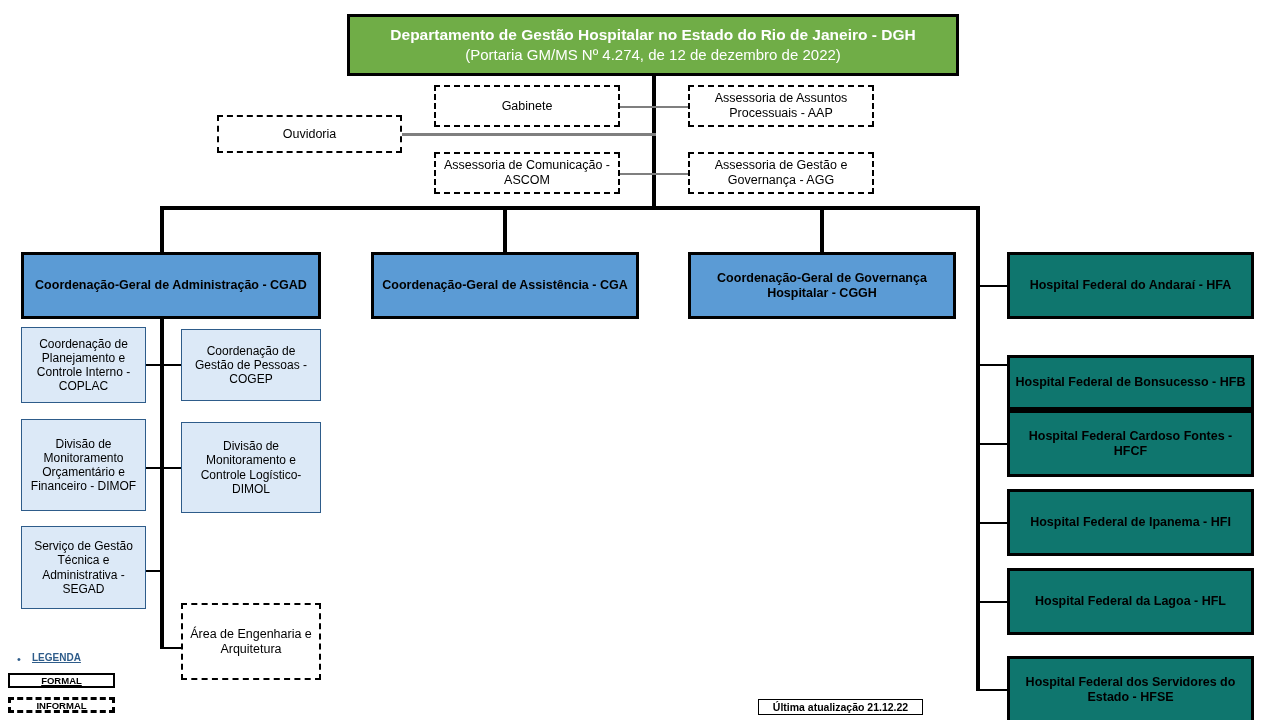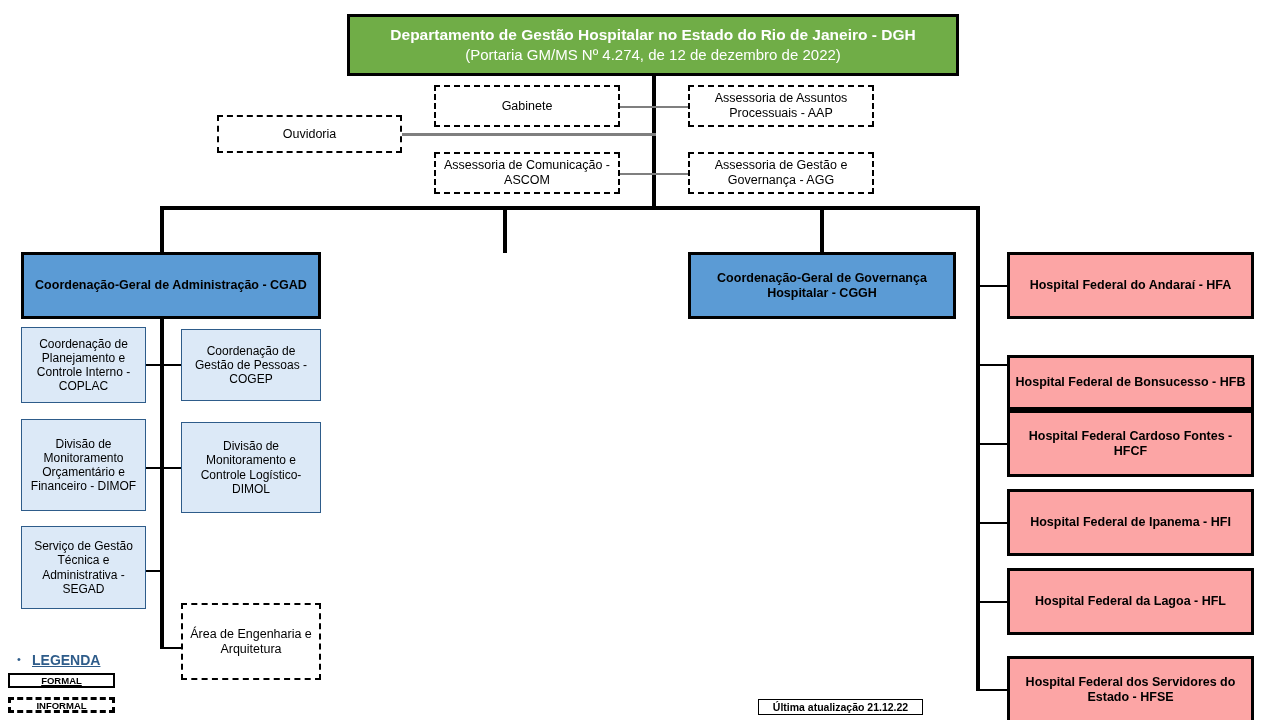--- a/index.html
+++ b/index.html
@@ -59,21 +59,21 @@
 
   
   .sub-box {
     background: #DCE9F7;
     border: 1.5px solid #2E5C8A;
     font-size: 12px;
   }
 
   
   .hosp-box {
-    background: #fca5a5;
+    background: #0f766e;
     border: 3px solid #000000;
     font-weight: bold;
     font-size: 12.5px;
   }
 
   
   .conn {
     position: absolute;
     background: #000000;
     z-index: 1;
@@ -85,21 +85,21 @@
   
   .legend-bullet {
     position: absolute;
     color: #2E5C8A;
     font-size: 11px;
     line-height: 1;
   }
   .legend-title {
     position: absolute;
     color: #2E5C8A;
-    font-size: 14px;
+    font-size: 10px;
     font-weight: bold;
     text-decoration: underline;
   }
   .legend-chip {
     position: absolute;
     box-sizing: border-box;
     display: flex;
     align-items: center;
     justify-content: center;
     font-size: 9.5px;
@@ -186,20 +186,23 @@
   </div>
 
   <div class="box dashed-box" style="left:688px; top:152px; width:186px; height:42px;">
     <span>Assessoria de Gestão e Governança - AGG</span>
   </div>
 
   <div class="box cg-box" style="left:21px; top:252px; width:300px; height:67px;">
     <span>Coordenação-Geral de Administração - CGAD</span>
   </div>
 
+  <div class="box cg-box" style="left:371px; top:252px; width:268px; height:67px;">
+    <span>Coordenação-Geral de Assistência - CGA</span>
+  </div>
 
   <div class="box cg-box" style="left:688px; top:252px; width:268px; height:67px;">
     <span>Coordenação-Geral de Governança Hospitalar - CGGH</span>
   </div>
 
   <div class="box sub-box" style="left:21px; top:327px; width:125px; height:76px;">
     <span>Coordenação de Planejamento e Controle Interno - COPLAC</span>
   </div>
 
   <div class="box sub-box" style="left:21px; top:419px; width:125px; height:92px;">

